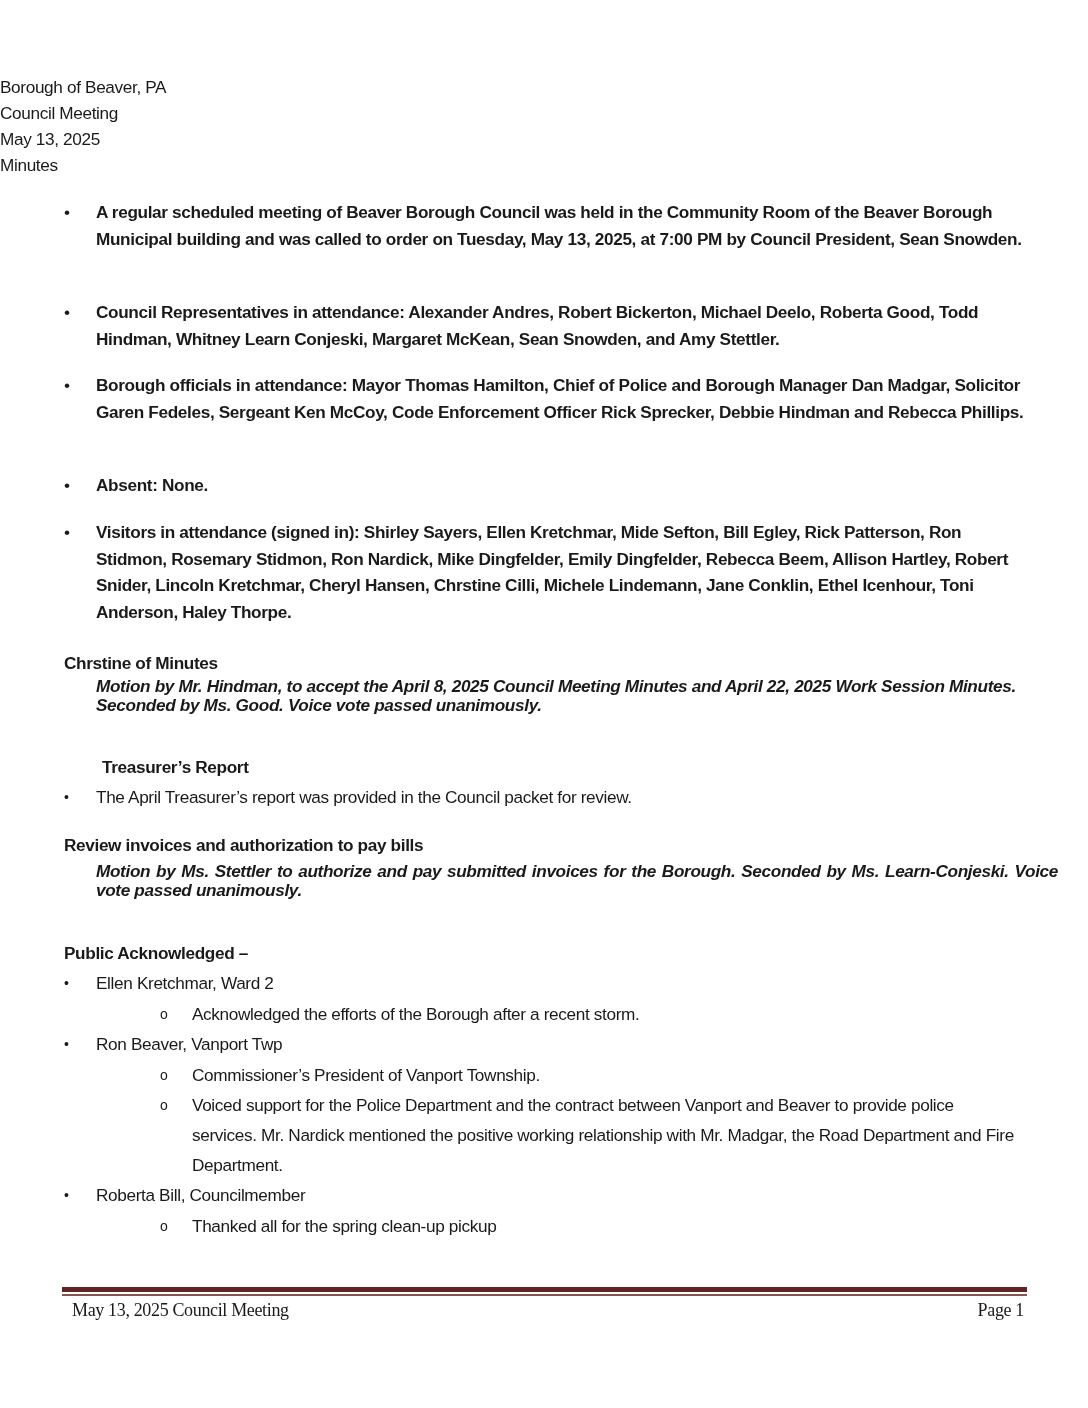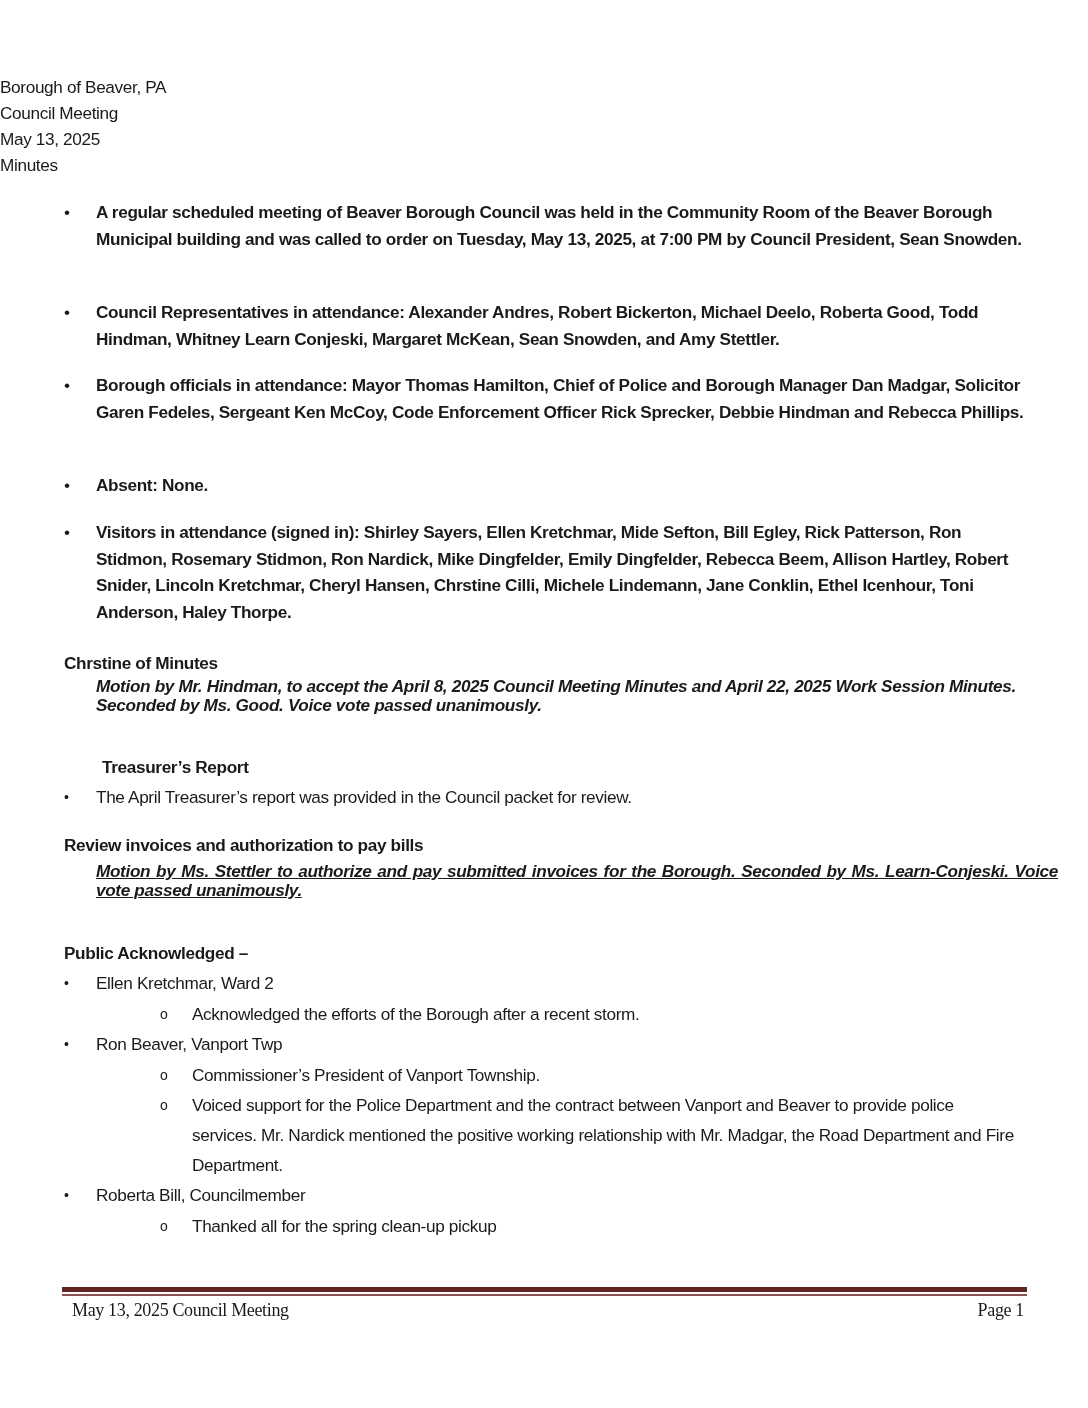--- a/index.html
+++ b/index.html
@@ -10,21 +10,21 @@
   }
   .page { position: absolute; left: 0; top: 0; width: 1088px; height: 1408px; }
   .sans { font-family: "Liberation Sans", sans-serif; font-size: 17.2px; letter-spacing: -0.35px; }
   .header { position: absolute; top: 74px; left: 0; width: 1088px; }
   .header div { line-height: 26px; }
   .bl { position: absolute; left: 64px; width: 960px; line-height: 26.5px; }
   .bl .dot { position: absolute; left: 0; top: 0; }
   .bl .txt { position: absolute; left: 32px; width: 930px; font-weight: bold; }
   .heading { position: absolute; left: 64px; font-weight: bold; line-height: 26px; }
   .motion { position: absolute; left: 62px; width: 962px; font-weight: bold; font-style: italic; line-height: 19px; margin-left: 34px; }
-  .justify { text-align: justify; text-align-last: left; text-decoration: underline; }
+  .justify { text-align: justify; text-align-last: left; }
   .sub { position: absolute; left: 160px; width: 860px; line-height: 30px; }
   .sub .dot { position: absolute; left: 0; top: 0; font-size: 14px; }
   .sub .txt { position: absolute; left: 32px; width: 830px; }
   .pb { position: absolute; left: 64px; line-height: 26px; }
   .pb .dot { position: absolute; left: 0; top: 0; font-size: 14px; }
   .pb .txt { position: absolute; left: 32px; white-space: nowrap; }
   .rule-thick { position: absolute; left: 62px; top: 1287px; width: 965px; height: 5px; background: #622423; }
   .rule-thin { position: absolute; left: 62px; top: 1294px; width: 965px; height: 2px; background: #8a5250; }
   .footer { position: absolute; top: 1298px; left: 64px; width: 960px; font-family: "Liberation Serif", serif; font-size: 18px; line-height: 24px; }
   .footer .left { position: absolute; left: 8px; }

